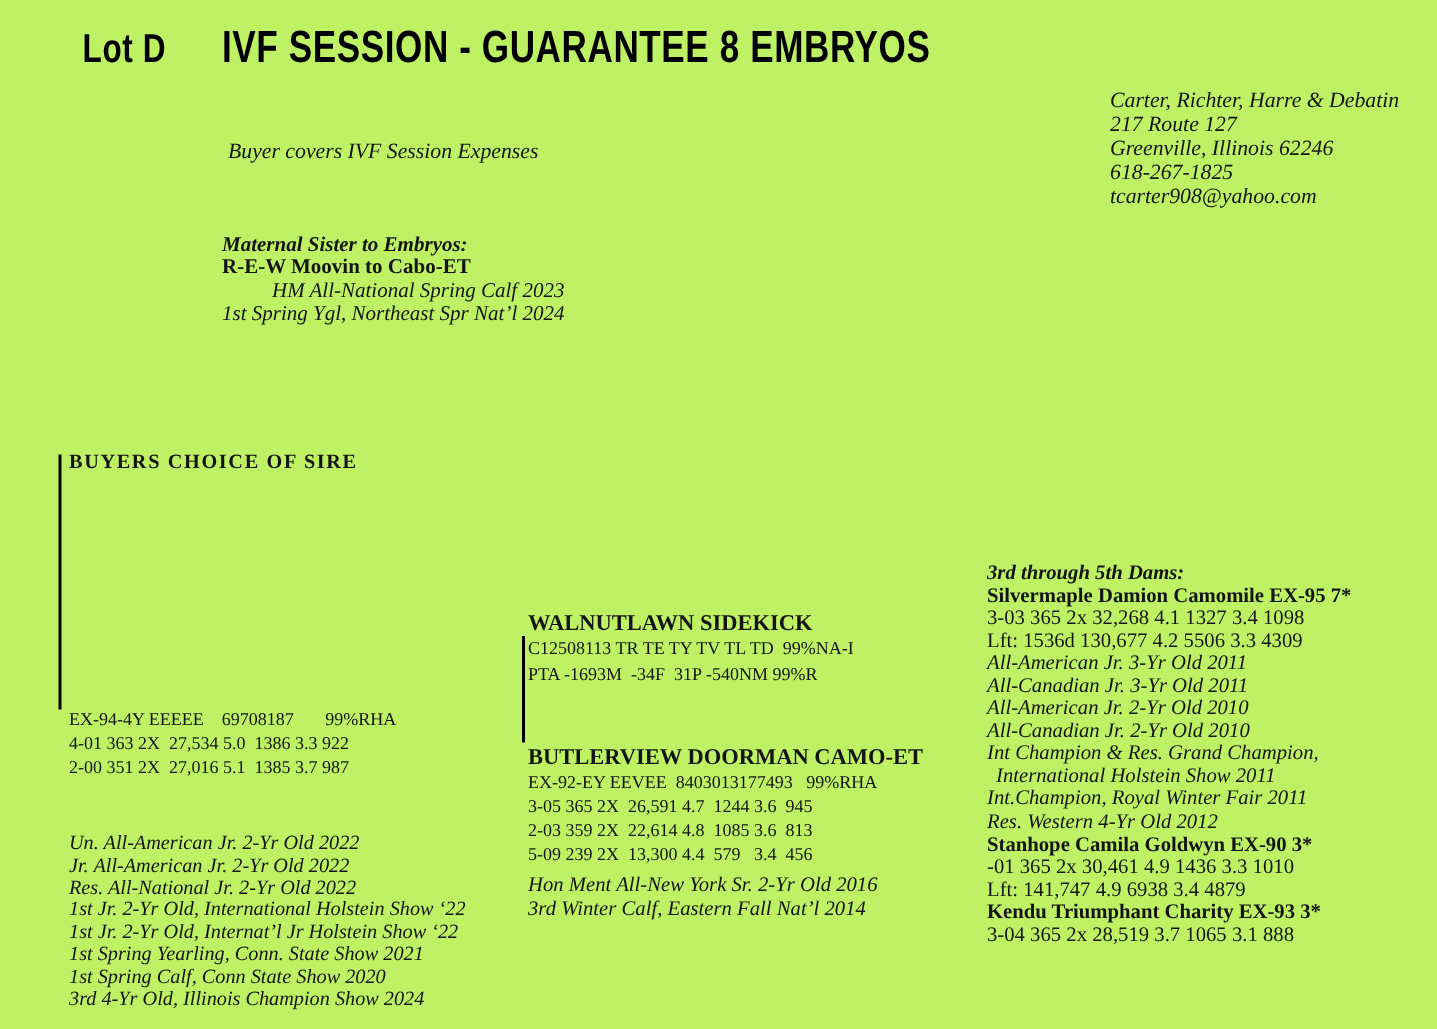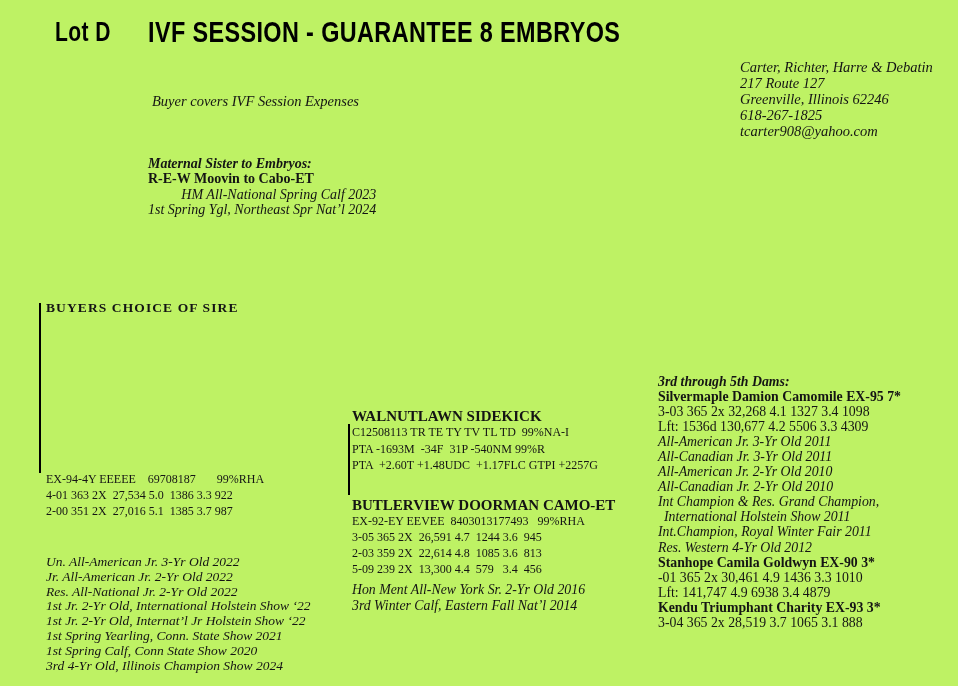--- a/index.html
+++ b/index.html
@@ -71,35 +71,34 @@
   <div class="abs vline vl-left"></div>
   <div class="abs vline vl-mid"></div>
 
   <div class="abs animal dam-block">
     <div class="rec">EX-94-4Y EEEEE    69708187       99%RHA</div>
     <div class="rec">4-01 363 2X  27,534 5.0  1386 3.3 922</div>
     <div class="rec">2-00 351 2X  27,016 5.1  1385 3.7 987</div>
   </div>
 
   <div class="abs dam-awards">
-    <div>Un. All-American Jr. 3-Yr Old 2022</div>
+    <div>Un. All-American Jr. 2-Yr Old 2022</div>
     <div>Jr. All-American Jr. 2-Yr Old 2022</div>
     <div>Res. All-National Jr. 2-Yr Old 2022</div>
     <div>1st Jr. 2-Yr Old, International Holstein Show ‘22</div>
     <div>1st Jr. 2-Yr Old, Internat’l Jr Holstein Show ‘22</div>
     <div>1st Spring Yearling, Conn. State Show 2021</div>
     <div>1st Spring Calf, Conn State Show 2020</div>
     <div>3rd 4-Yr Old, Illinois Champion Show 2024</div>
   </div>
 
   <div class="abs animal sire-block">
     <div class="an">WALNUTLAWN SIDEKICK</div>
     <div class="rec">C12508113 TR TE TY TV TL TD  99%NA-I</div>
     <div class="rec">PTA -1693M  -34F  31P -540NM 99%R</div>
-    <div class="rec">PTA  +2.60T +1.48UDC  +1.17FLC GTPI +2257G</div>
   </div>
 
   <div class="abs animal dam2-block">
     <div class="an">BUTLERVIEW DOORMAN CAMO-ET</div>
     <div class="rec">EX-92-EY EEVEE  8403013177493   99%RHA</div>
     <div class="rec">3-05 365 2X  26,591 4.7  1244 3.6  945</div>
     <div class="rec">2-03 359 2X  22,614 4.8  1085 3.6  813</div>
     <div class="rec">5-09 239 2X  13,300 4.4  579   3.4  456</div>
   </div>
 

